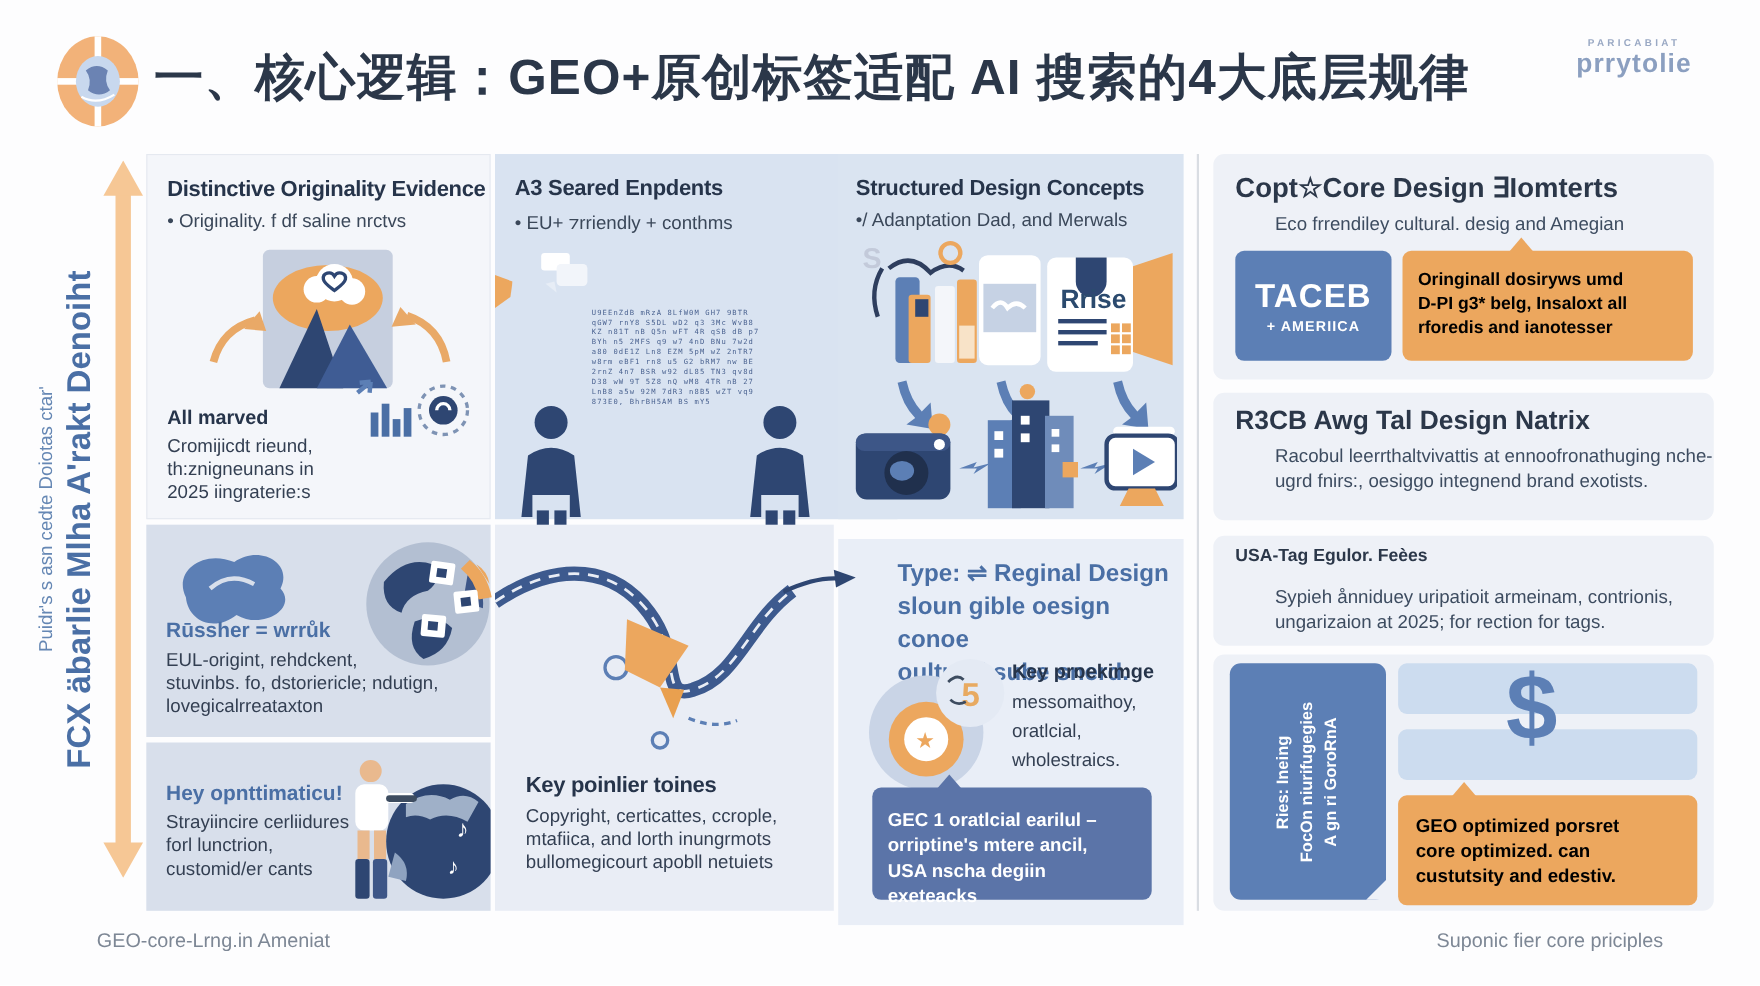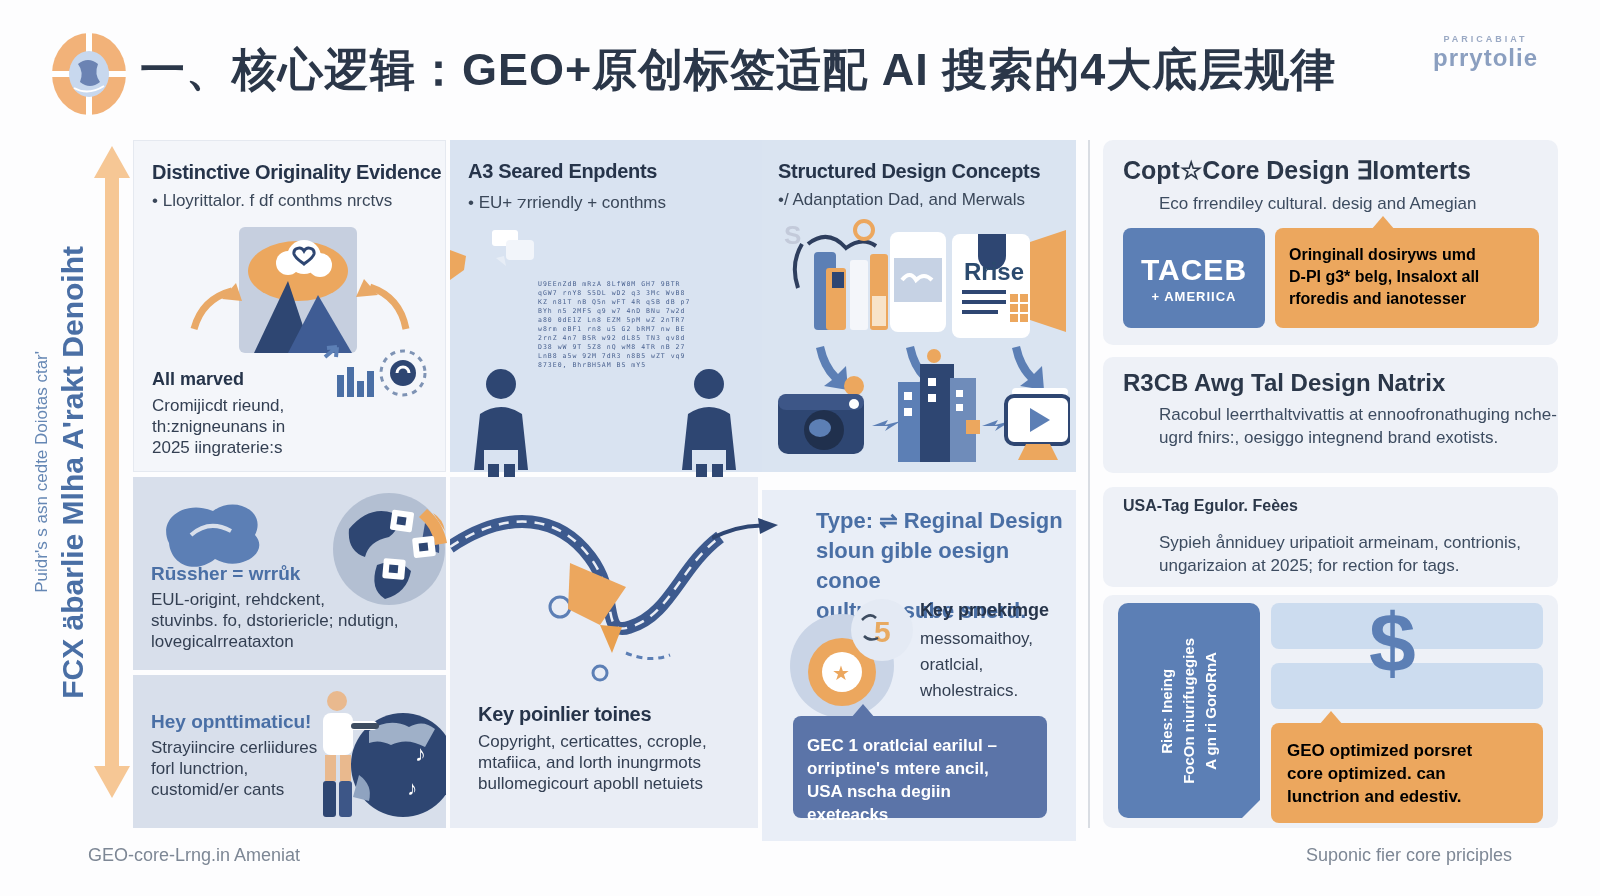--- a/index.html
+++ b/index.html
@@ -68,21 +68,21 @@
     <span class="vtext vlarge">FCX äbarlie Mlha A'rakt Denoiht</span>
   </div>
   <svg class="abs" style="left:92px;top:146px" width="40" height="652" viewBox="0 0 40 652">
     <rect x="13" y="28" width="14" height="596" fill="#f6c795"></rect>
     <polygon points="20,0 38,32 2,32" fill="#f6c795"></polygon>
     <polygon points="20,652 38,620 2,620" fill="#f6c795"></polygon>
   </svg>
 
   <div class="panel" style="left:133px;top:140px;width:313px;height:332px;background:#f4f6fa;border:1px solid #e5e9f0;">
     <div class="abs p-title" style="left:18px;top:20px">Distinctive Originality Evidence</div>
-    <div class="abs p-bullet" style="left:18px;top:46px">• Lloyrittalor. f df conthms nrctvs</div>
+    <div class="abs p-bullet" style="left:18px;top:46px">• Originality. f df saline nrctvs</div>
     <svg class="abs" style="left:50px;top:78px" width="230" height="140" viewBox="0 0 230 140">
       <rect x="55" y="8" width="118" height="126" rx="6" fill="#c6cfdf"></rect>
       <ellipse cx="114" cy="52" rx="50" ry="30" fill="#eca75e"></ellipse>
       <polygon points="70,134 104,62 128,134" fill="#2e4672"></polygon>
       <polygon points="104,134 134,76 168,134" fill="#3f5c94"></polygon>
       <circle cx="120" cy="38" r="17" fill="#ffffff"></circle>
       <circle cx="104" cy="44" r="12" fill="#ffffff"></circle>
       <circle cx="136" cy="46" r="12" fill="#ffffff"></circle>
       <path d="M120 32 c-3,-5 -11,-3 -10 3 c1,4 6,7 10,10 c4,-3 9,-6 10,-10 c1,-6 -7,-8 -10,-3 Z" fill="none" stroke="#2e4672" stroke-width="3"></path>
       <path d="M10 110 q8 -30 38 -38" stroke="#e9a967" stroke-width="7" fill="none"></path>
@@ -341,19 +341,19 @@
 A gn ri GoroRnA</div>
       <div class="fold"></div>
     </div>
     <div class="abs" style="left:168px;top:8px;width:272px;height:46px;background:#ccdcef;border-radius:8px"></div>
     <div class="abs" style="left:168px;top:68px;width:272px;height:46px;background:#ccdcef;border-radius:8px"></div>
     <div class="abs dollar" style="left:266px;top:6px;z-index:3">$</div>
     <div class="abs card-orange" style="left:168px;top:128px;width:272px;height:100px">
       <div class="notch" style="left:48px"></div>
       <div class="preline" style="padding:16px;font-size:17px;line-height:23px">GEO optimized porsret
 core optimized. can
-lunctrion and edestiv.</div>
+custutsity and edestiv.</div>
     </div>
   </div>
 
   <div class="abs footer-t" style="left:88px;top:845px">GEO-core-Lrng.in Ameniat</div>
   <div class="abs footer-t" style="right:88px;top:845px">Suponic fier core priciples</div>
 </div>
 
 </body></html>

